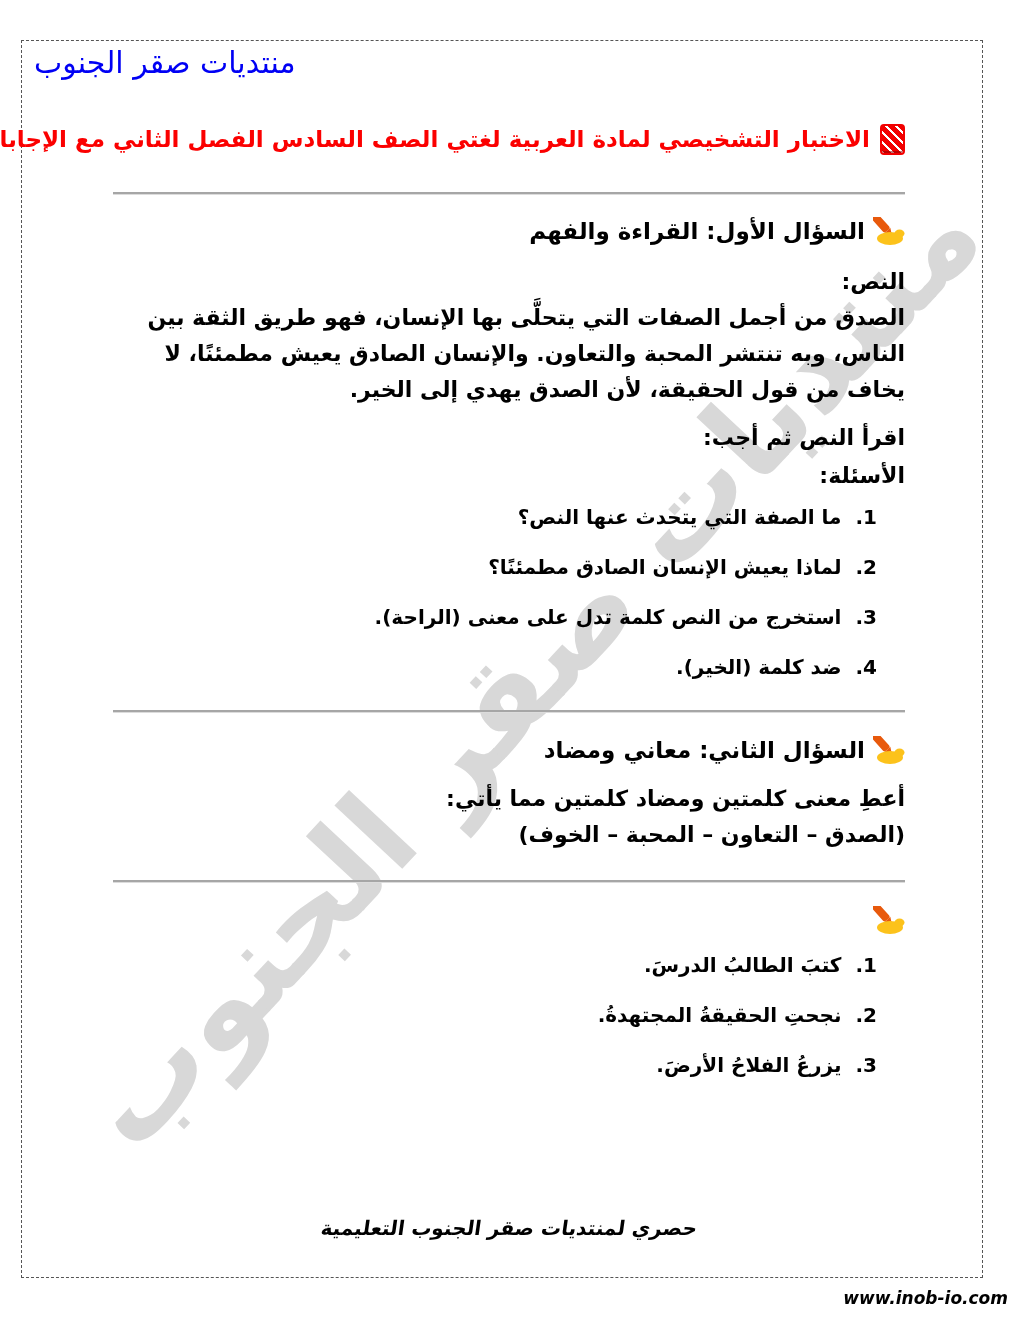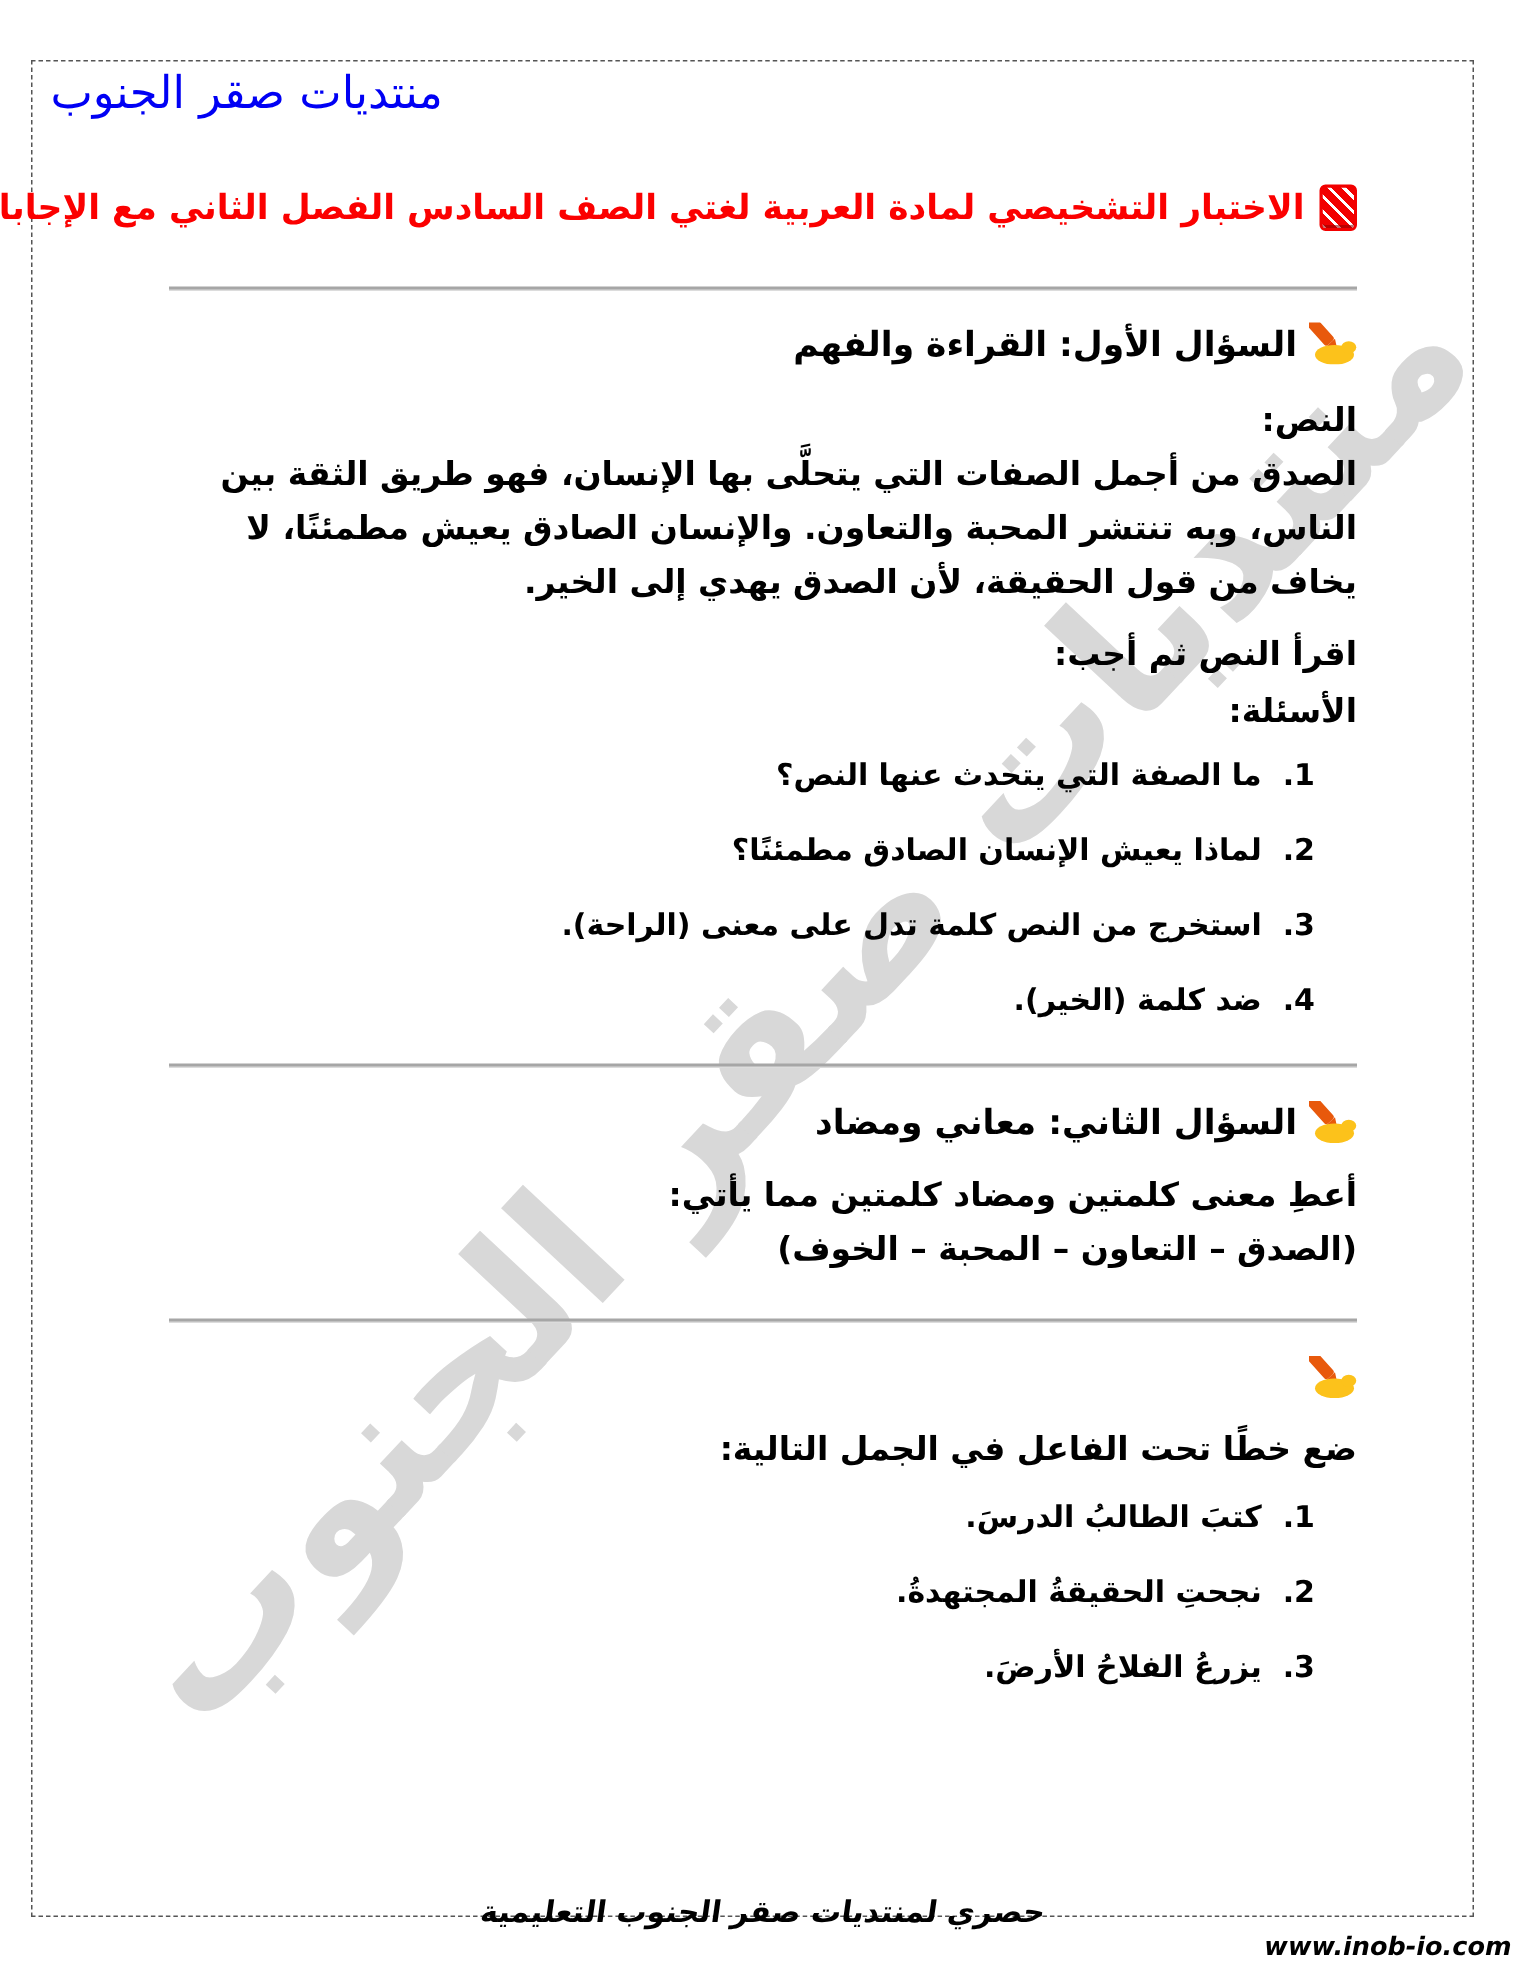--- a/index.html
+++ b/index.html
@@ -190,21 +190,20 @@
           <rect x="9" y="-7" width="8" height="21" rx="2" fill="#e8590c"></rect>
           <polygon points="9,14 17,14 13,21" fill="#e8590c"></polygon>
           <polygon points="11.4,17.9 14.6,17.9 13,21" fill="#4a2511"></polygon>
         </g>
         <ellipse cx="17" cy="21.5" rx="13" ry="6.5" fill="#fcc21b"></ellipse>
         <ellipse cx="26.5" cy="16.5" rx="5" ry="4" fill="#fcc21b"></ellipse>
       </svg>
     </span>
   </div>
 
-  <p class="line intro-3">ضع خطًا تحت الفاعل في الجمل التالية:</p>
 
   <ol class="qlist qlist-3">
     <li><span class="li-num">1.</span><span>كتبَ الطالبُ الدرسَ.</span></li>
     <li><span class="li-num">2.</span><span>نجحتِ الحقيقةُ المجتهدةُ.</span></li>
     <li><span class="li-num">3.</span><span>يزرعُ الفلاحُ الأرضَ.</span></li>
   </ol>
 
   <div class="signature">حصري لمنتديات صقر الجنوب التعليمية</div>
 
 </div>

